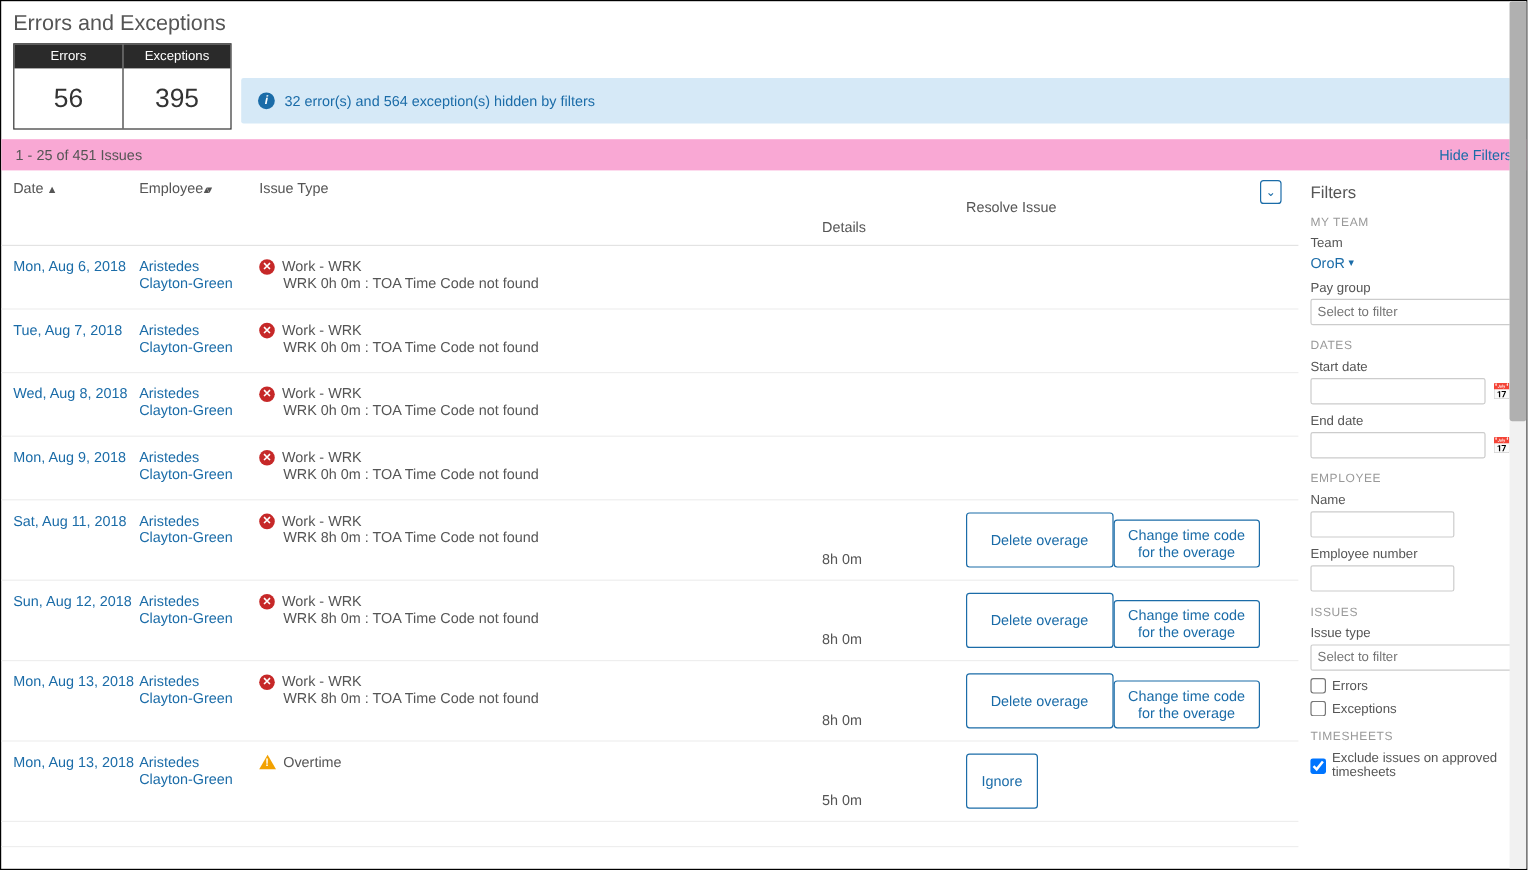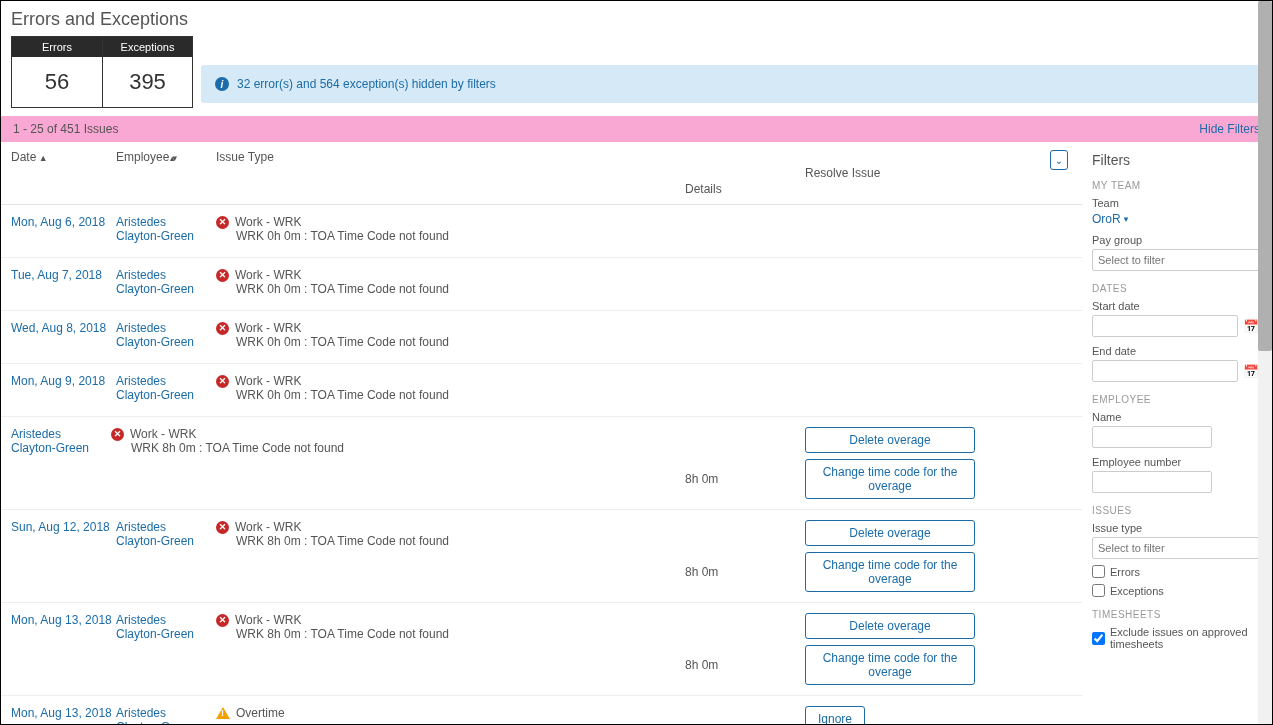--- a/index.html
+++ b/index.html
@@ -51,21 +51,21 @@
 .issue-sub { color: #555; padding-left: 20px; margin-top: 0; }
 
 .err-icon { width: 13px; height: 13px; border-radius: 50%; background: #c62828; display: inline-flex; align-items: center; justify-content: center; color:#fff; font-size: 9px; font-weight: bold; }
 .warn-icon { width: 0; height: 0; border-left: 7px solid transparent; border-right: 7px solid transparent; border-bottom: 12px solid #f2a100; position: relative; display:inline-block; }
 .warn-icon::after { content: "!"; position: absolute; left: -2px; top: 1px; color: #fff; font-size: 9px; font-weight: bold; }
 
 .action-btn { border: 1px solid #1b6ca8; color: #1b6ca8; background: #fff; border-radius: 3px; padding: 5px 10px; font-size: 12px; cursor: pointer; display: block; width: 170px; text-align: center; }
 .action-btn + .action-btn { margin-top: 6px; }
 .action-btn.sm { width: 60px;}
 .col-det { display:flex; align-items:center; color:#555;}
-.col-res { display:flex; flex-direction:column; justify-content:flex-start; }
+.col-res { display:flex; flex-direction:row; justify-content:flex-start; }
 
 
 .filters-title { font-size: 14px; color: #555; margin-bottom: 10px; }
 .f-section-label { color: #999; font-size: 10px; letter-spacing: 0.5px; margin: 12px 0 6px; text-transform: uppercase; }
 .f-field-label { font-size: 11px; color: #555; margin-bottom: 3px; display:block; }
 .f-link { color: #1b6ca8; font-size: 12px; display: inline-flex; align-items:center; gap:3px; margin-bottom: 8px; }
 .f-link::after { content: "\25BE"; font-size: 9px; }
 .f-input, .f-select { width: 100%; border: 1px solid #ccc; padding: 4px 5px; font-size: 11px; color:#777; background:#fff; border-radius: 2px; }
 .f-date-row { display:flex; gap:6px; align-items:center; }
 .f-date-row .f-input { flex:1; }
@@ -177,20 +177,21 @@
                   <span class="err-icon">✕</span>
                   <span>Work - WRK</span>
                 </div>
                 <div class="issue-sub">WRK 0h 0m : TOA Time Code not found</div>
               </div>
               <div class="col-det"></div>
               <div class="col-res"></div>
               <div class="col-head-action"></div>
             </div>
             <div class="row">
+              <div class="col-date"><a href="#">Sat, Aug 11, 2018</a></div>
               <div class="col-emp">
                 <a href="#">Aristedes Clayton-Green</a>
               </div>
               <div class="col-issue">
                 <div class="issue-line">
                   <span class="err-icon">✕</span>
                   <span>Work - WRK</span>
                 </div>
                 <div class="issue-sub">WRK 8h 0m : TOA Time Code not found</div>
               </div>

